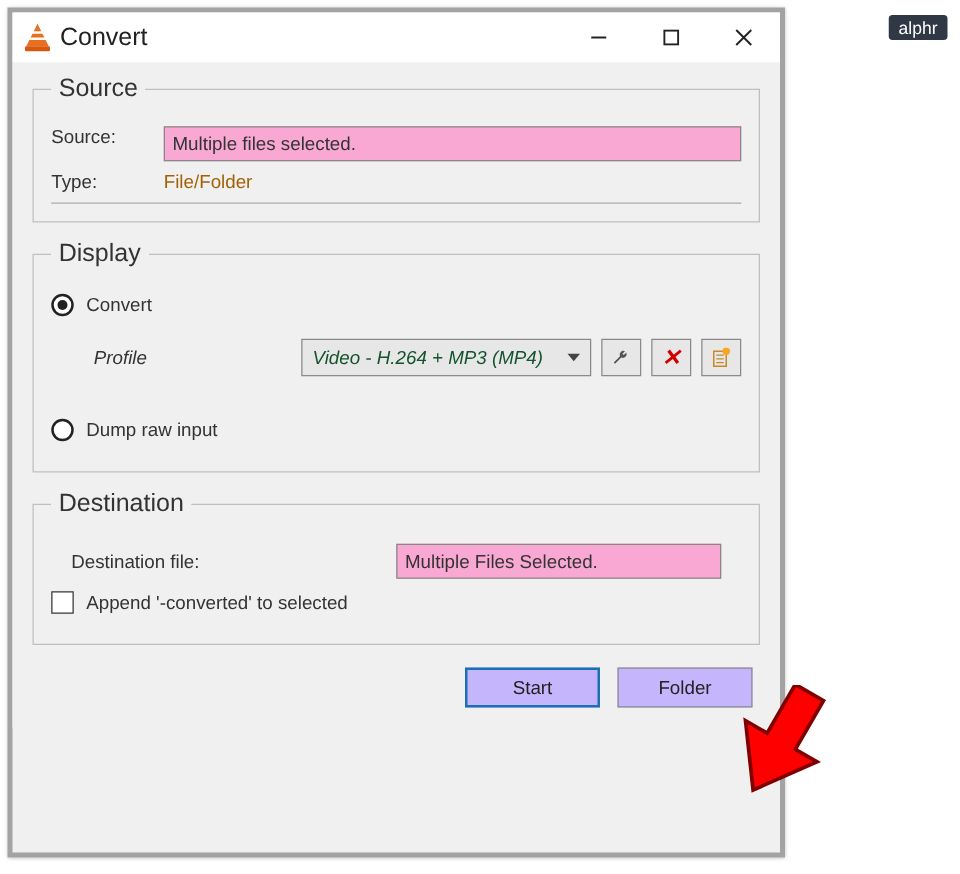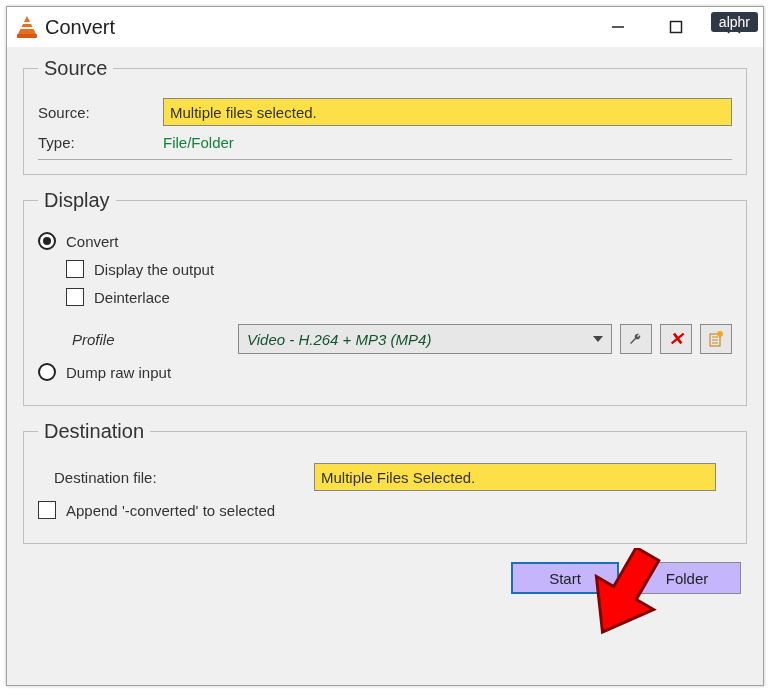--- a/index.html
+++ b/index.html
@@ -12,23 +12,23 @@
     font-size: 15px;
     color: #333;
     background: #fff;
     position: relative;
     overflow: hidden;
   }
   .window {
     position: absolute;
     left: 6px;
     top: 6px;
-    width: 758px;
+    width: 622px;
     height: 680px;
-    border: 1px solid #a3a3a3;
+    border: 4px solid #a3a3a3;
     background: #f0f0f0;
     box-shadow: 0 0 3px rgba(0,0,0,0.25);
   }
   
   .titlebar {
     height: 40px;
     background: #fff;
     display: flex;
     align-items: center;
     padding-left: 10px;
@@ -91,33 +91,33 @@
     padding: 10px 14px 14px 14px;
     background: #f0f0f0;
   }
   fieldset.group legend {
     font-size: 20px;
     color: #333;
     padding: 0 6px;
     background: #f0f0f0;
   }
 
-  .row { display: flex; align-items: center; margin: 8px 0; gap: 35px; }
+  .row { display: flex; align-items: flex-start; margin: 8px 0; }
   .label-col { width: 90px; color: #333; }
   .textfield {
     flex: 1;
     height: 28px;
     border: 1px solid #888;
-    background: #fde047;
+    background: #f9a8d4;
     padding: 2px 6px;
     font-size: 15px;
     color: #333;
     line-height: 24px;
   }
-  .static-val { color: #15803d; }
+  .static-val { color: #a16207; }
 
   .hr {
     border: none;
     border-bottom: 1px solid #aaa;
     margin: 8px 0 0 0;
   }
 
   .radio, .check {
     display: flex;
     align-items: center;
@@ -281,30 +281,20 @@
     <fieldset class="group">
       <legend>Display</legend>
 
       <div class="radio">
         <span class="radio-glyph checked">
             <span class="dot"></span>
           </span>
         <span>Convert</span>
       </div>
 
-      <div class="indent">
-        <div class="check">
-          <span class="check-glyph"></span>
-          <span>Display the output</span>
-        </div>
-        <div class="check">
-          <span class="check-glyph"></span>
-          <span>Deinterlace</span>
-        </div>
-      </div>
 
       <div class="profile-row">
         <div class="profile-label">Profile</div>
         <div class="combo">
           <span>Video - H.264 + MP3 (MP4)</span>
           <span class="caret"></span>
         </div>
         <div class="tool-btn" title="Edit">
           <svg width="16" height="16">
             <path d="M12 4a3 3 0 0 1-4 4L3 13l-1-1 5-5a3 3 0 0 1 4-4l-2 2 1 1 2-2z" fill="#555"></path>
@@ -317,21 +307,21 @@
           <svg width="16" height="16">
             <rect x="2" y="3" width="10" height="12" fill="none" stroke="#c78a2a" stroke-width="1.2"></rect>
             <line x1="4" y1="6" x2="10" y2="6" stroke="#c78a2a"></line>
             <line x1="4" y1="9" x2="10" y2="9" stroke="#c78a2a"></line>
             <line x1="4" y1="12" x2="10" y2="12" stroke="#c78a2a"></line>
             <circle cx="12" cy="3" r="3" fill="#f5a623"></circle>
           </svg>
         </div>
       </div>
 
-      <div class="radio" style="margin-top:9px;">
+      <div class="radio" style="margin-top:34px;">
         <span class="radio-glyph"></span>
         <span>Dump raw input</span>
       </div>
     </fieldset>
 
     <fieldset class="group">
       <legend>Destination</legend>
       <div class="dest-row1">
         <div class="dest-label">Destination file:</div>
         <div class="textfield">Multiple Files Selected.</div>

